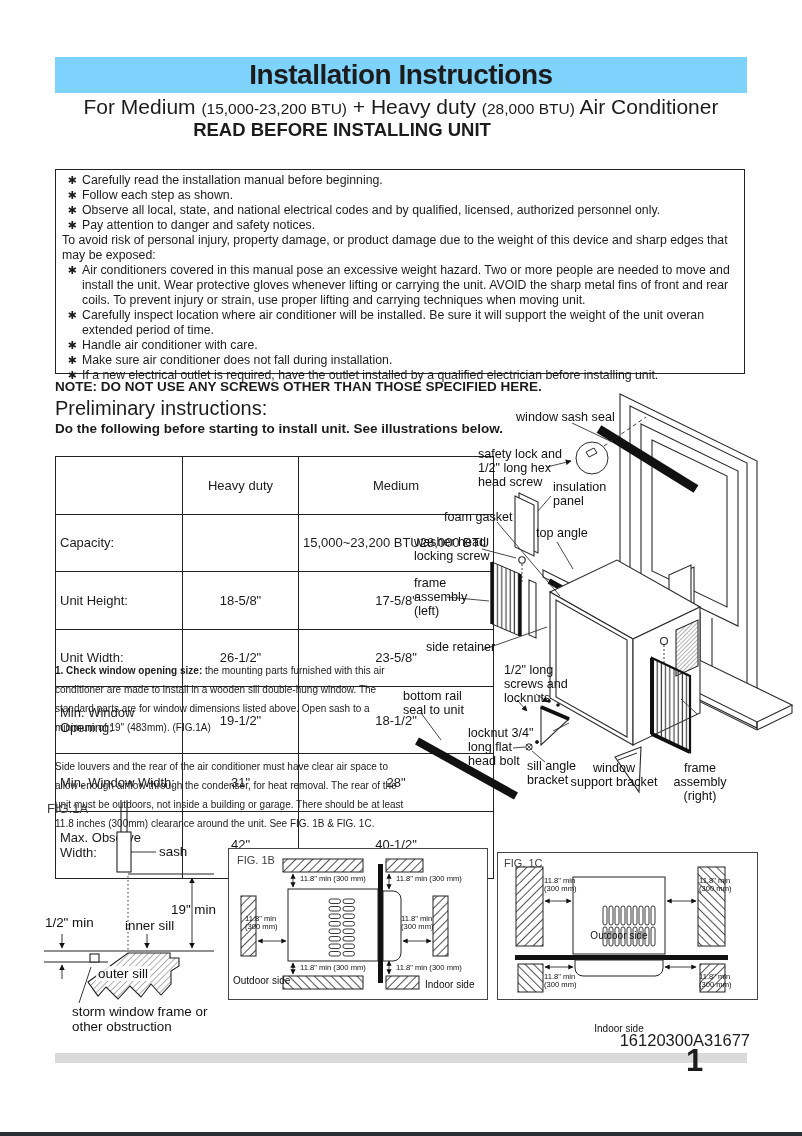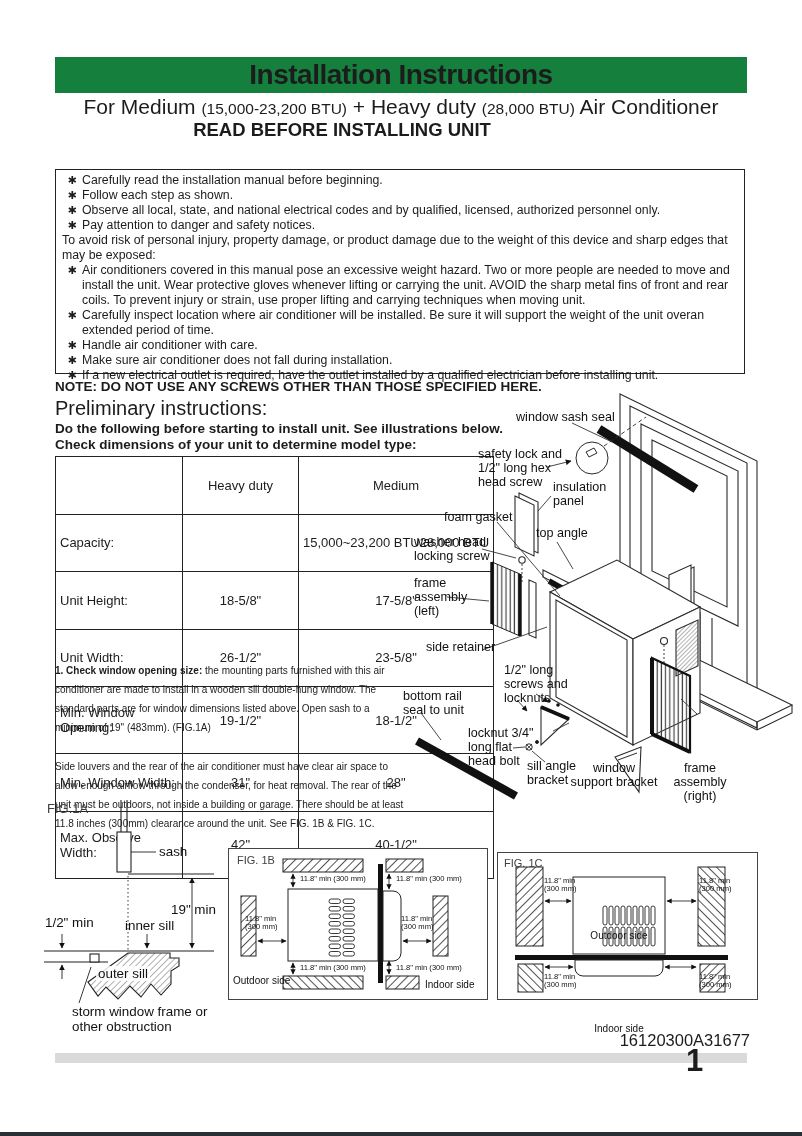--- a/index.html
+++ b/index.html
@@ -1,20 +1,20 @@
 <!DOCTYPE html>
 <html><head>
 <meta charset="utf-8">
 <style>
   html,body{margin:0;padding:0;background:#888;}
   .page{position:relative;width:802px;height:1136px;background:#ffffff;overflow:hidden;
         font-family:"Liberation Sans","DejaVu Sans",sans-serif;color:#1c1c1c;}
   .abs{position:absolute;}
   
-  .titlebar{left:55px;top:57px;width:692px;height:36px;background:#15803d;
+  .titlebar{left:55px;top:57px;width:692px;height:36px;background:#7dd3fc;
             display:flex;align-items:center;justify-content:center;}
   .titlebar span{font-size:28px;font-weight:bold;letter-spacing:-0.5px;}
   .subtitle{left:0;top:95px;width:802px;text-align:center;font-size:21px;}
   .subtitle .sm{font-size:15.5px;}
   .readbefore{left:0;top:119px;width:684px;text-align:center;font-size:18.5px;font-weight:bold;}
   .blackbar{left:55px;top:144px;width:692px;height:25px;background:#111;color:#fff;
             display:flex;align-items:center;justify-content:center;}
   .blackbar span{font-size:20px;font-weight:bold;letter-spacing:-0.4px;}
   
   .warnbox{left:55px;top:169px;width:690px;height:205px;border:1.4px solid #222;
@@ -122,21 +122,20 @@
       </div>
     <div class="wi">
         <span class="wb">✱</span>
         <span>If a new electrical outlet is required, have the outlet installed by a qualified electrician before installing unit.</span>
       </div>
   </div>
 
   <div class="abs note">NOTE: DO NOT USE ANY SCREWS OTHER THAN THOSE SPECIFIED HERE.</div>
   <div class="abs prelim">Preliminary instructions:</div>
   <div class="abs boldline1">Do the following before starting to install unit. See illustrations below.</div>
-  <div class="abs boldline2">Check dimensions of your unit to determine model type:</div>
 
   <table class="dim">
     <tbody>
         <tr>
       <th class="c0"></th>
       <th class="c1">Heavy duty</th>
       <th class="c2">Medium</th>
     </tr>
     <tr>
       <td class="c0">Capacity:</td>

